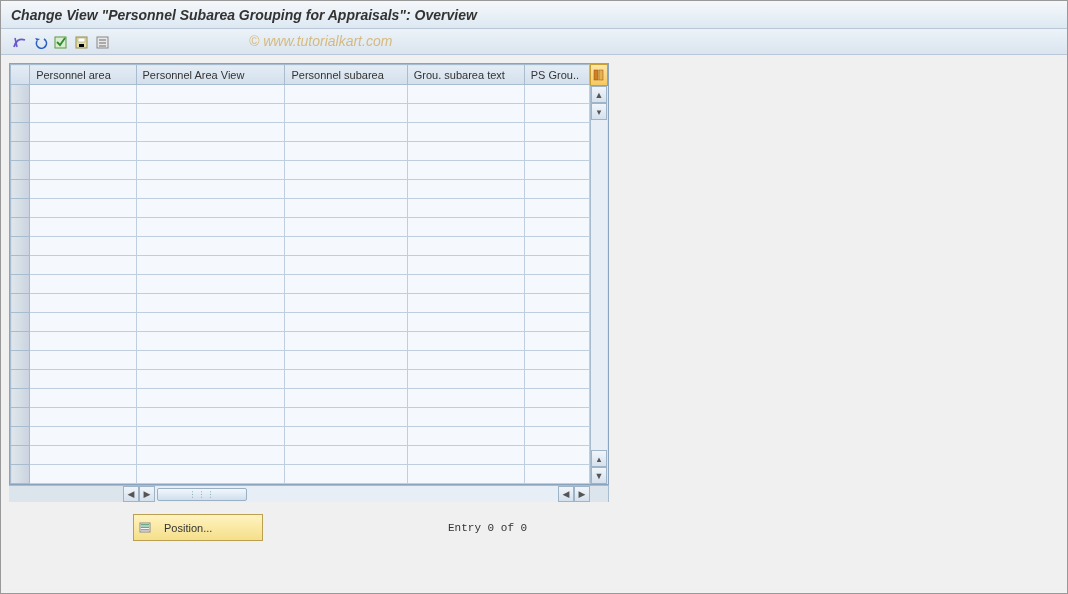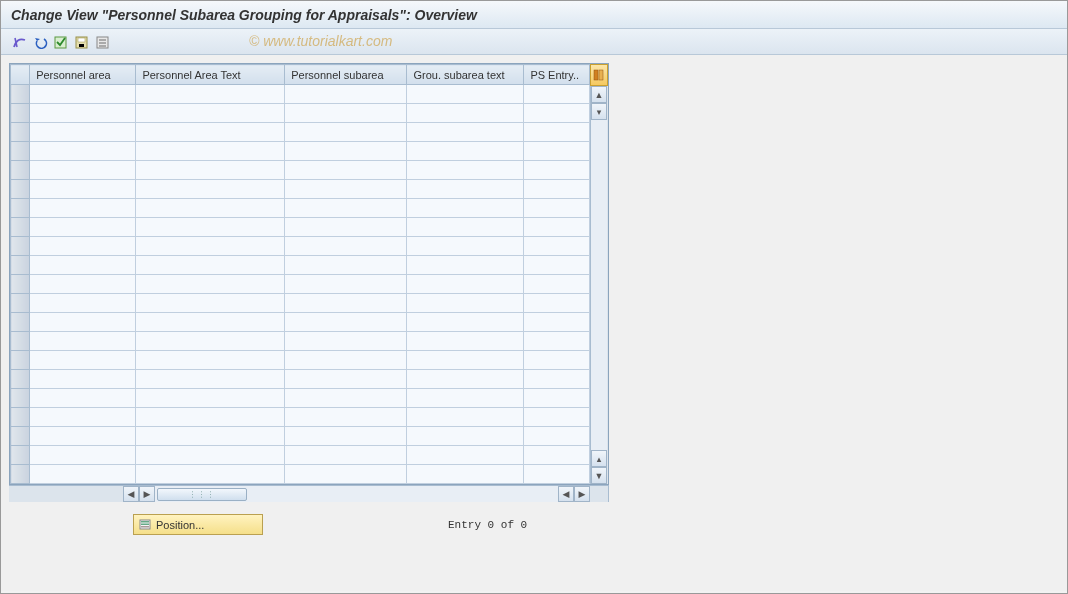--- a/index.html
+++ b/index.html
@@ -164,24 +164,24 @@
       align-items: center;
       margin-top: 12px;
       margin-left: 124px;
       gap: 185px;
     }
     .position-btn {
       display: flex;
       align-items: center;
       background: linear-gradient(to bottom, #fff3c0, #f5df8a);
       border: 1px solid #baa050;
-      height: 21px;
+      height: 27px;
       padding: 0 28px 0 4px;
       cursor: pointer;
-      gap: 4px;
+      gap: 12px;
       min-width: 130px;
     }
     .position-btn .pb-icon {
       width: 14px; height: 14px;
       display: flex; align-items: center; justify-content: center;
     }
     .position-btn .pb-text { color: #333; }
     .entry-text { color: #333; font-family: Liberation Mono, monospace; }
     
     .ico-change svg path { stroke: #6a5acd; }
@@ -233,24 +233,24 @@
 </div>
 
 <div class="main-area">
   <div>
     <div class="grid-container">
       <table class="data-table">
         <thead>
           <tr>
             <th class="row-selector"></th>
             <th class="col-pa">Personnel area</th>
-            <th class="col-pat">Personnel Area Text</th>
+            <th class="col-pat">Personnel Area View</th>
             <th class="col-ps">Personnel subarea</th>
             <th class="col-pst">Grou. subarea text</th>
-            <th class="col-psg">PS Entry..</th>
+            <th class="col-psg">PS Grou..</th>
           </tr>
         </thead>
         <tbody id="table-body">
             <tr>
               <td class="row-selector"></td>
               <td></td>
               <td></td>
               <td></td>
               <td></td>
               <td></td>

